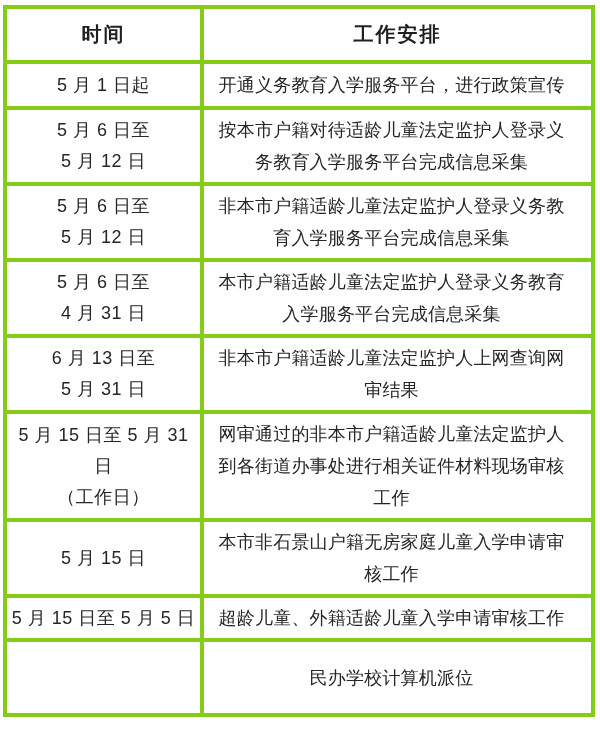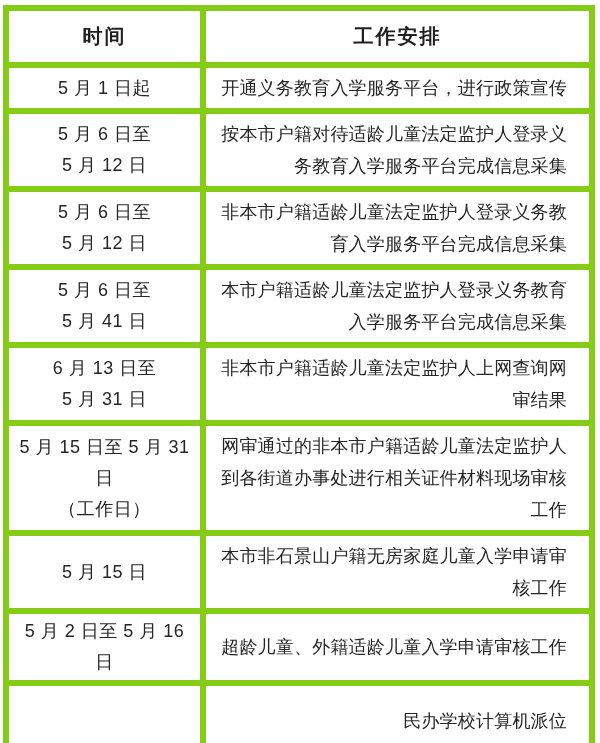--- a/index.html
+++ b/index.html
@@ -16,41 +16,41 @@
     border-collapse: collapse;
     position: absolute;
     top: 5px;
     left: 3px;
     width: 592px;
     table-layout: fixed;
     background: #ffffff;
   }
   col.time-col { width: 197px; }
   th, td {
-    border: 6px solid #84cc16;
+    border: 4px solid #84cc16;
     background: #ffffff;
   }
   th {
     height: 49px;
     font-size: 20px;
     font-weight: bold;
     letter-spacing: 2px;
     text-align: center;
     vertical-align: middle;
     color: #1f1f1f;
   }
   td { font-size: 18px; vertical-align: middle; }
   td.time-cell {
     text-align: center;
     line-height: 31px;
     padding: 2px 4px;
     letter-spacing: 0.5px;
   }
   td.work-cell {
-    text-align: right;
+    text-align: center;
     padding: 4px 22px 4px 10px;
     line-height: 32px;
     letter-spacing: 0.2px;
   }
   
   tbody tr:nth-child(1)  { height: 46px; }
   tbody tr:nth-child(2)  { height: 60px; }
   tbody tr:nth-child(3)  { height: 64px; }
   tbody tr:nth-child(4)  { height: 61px; }
   tbody tr:nth-child(5)  { height: 66px; }
@@ -94,21 +94,21 @@
         <tr>
     <td class="time-cell">
             <span class="time-line">5 月 6 日至</span>
             <span class="time-line">5 月 12 日</span>
           </td>
     <td class="work-cell">非本市户籍适龄儿童法定监护人登录义务教育入学服务平台完成信息采集</td>
   </tr>
         <tr>
     <td class="time-cell">
             <span class="time-line">5 月 6 日至</span>
-            <span class="time-line">5 月 41 日</span>
+            <span class="time-line">4 月 31 日</span>
           </td>
     <td class="work-cell">本市户籍适龄儿童法定监护人登录义务教育入学服务平台完成信息采集</td>
   </tr>
         <tr>
     <td class="time-cell">
             <span class="time-line">6 月 13 日至</span>
             <span class="time-line">5 月 31 日</span>
           </td>
     <td class="work-cell">非本市户籍适龄儿童法定监护人上网查询网审结果</td>
   </tr>
@@ -120,21 +120,21 @@
     <td class="work-cell">网审通过的非本市户籍适龄儿童法定监护人到各街道办事处进行相关证件材料现场审核工作</td>
   </tr>
         <tr>
     <td class="time-cell">
             <span class="time-line">5 月 15 日</span>
           </td>
     <td class="work-cell">本市非石景山户籍无房家庭儿童入学申请审核工作</td>
   </tr>
         <tr>
     <td class="time-cell">
-            <span class="time-line">5 月 2 日至 5 月 16 日</span>
+            <span class="time-line">5 月 15 日至 5 月 5 日</span>
           </td>
     <td class="work-cell">超龄儿童、外籍适龄儿童入学申请审核工作</td>
   </tr>
         <tr>
     <td class="time-cell"></td>
     <td class="work-cell">民办学校计算机派位</td>
   </tr>
       </tbody>
   </table>
 </div>

